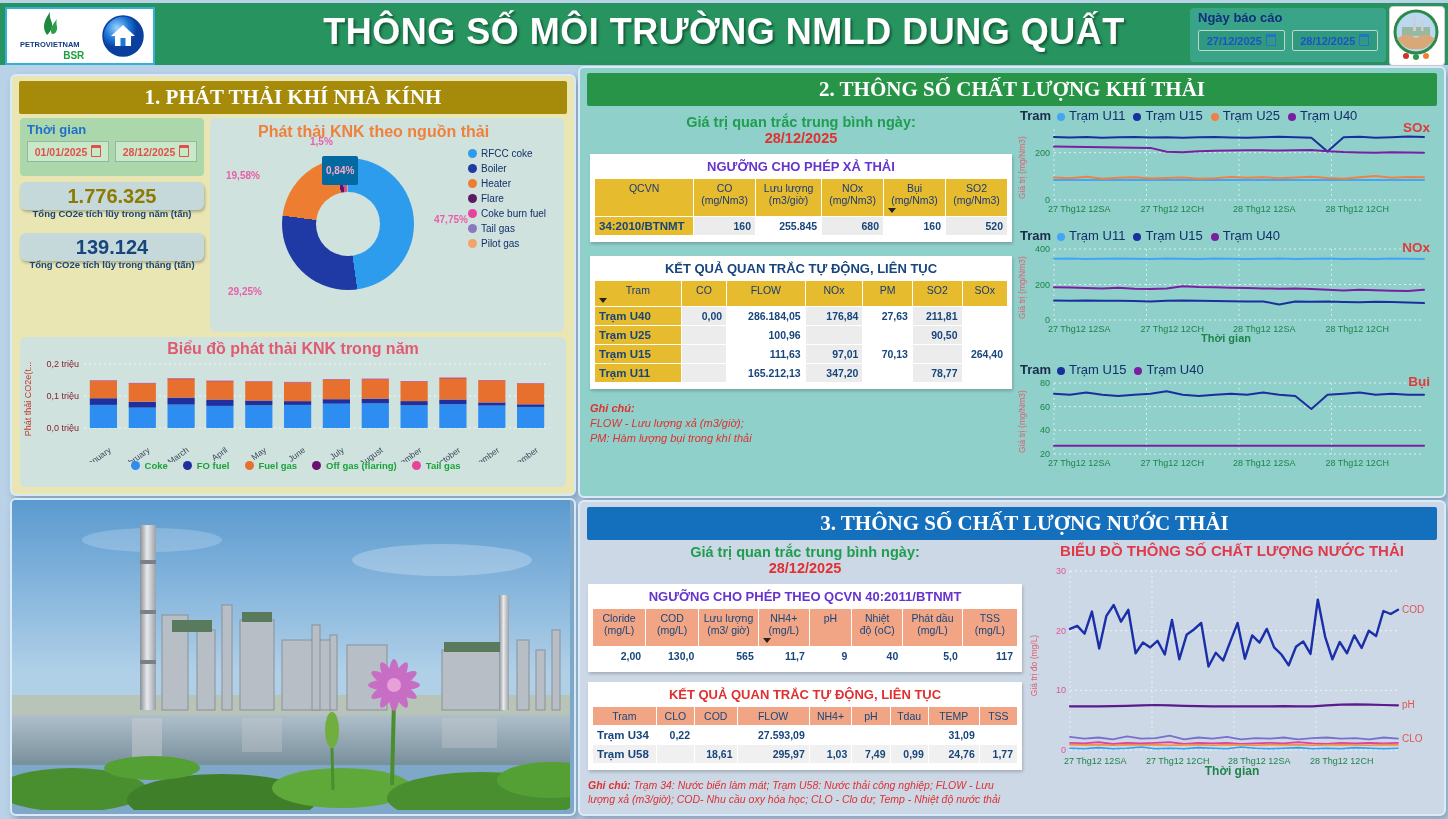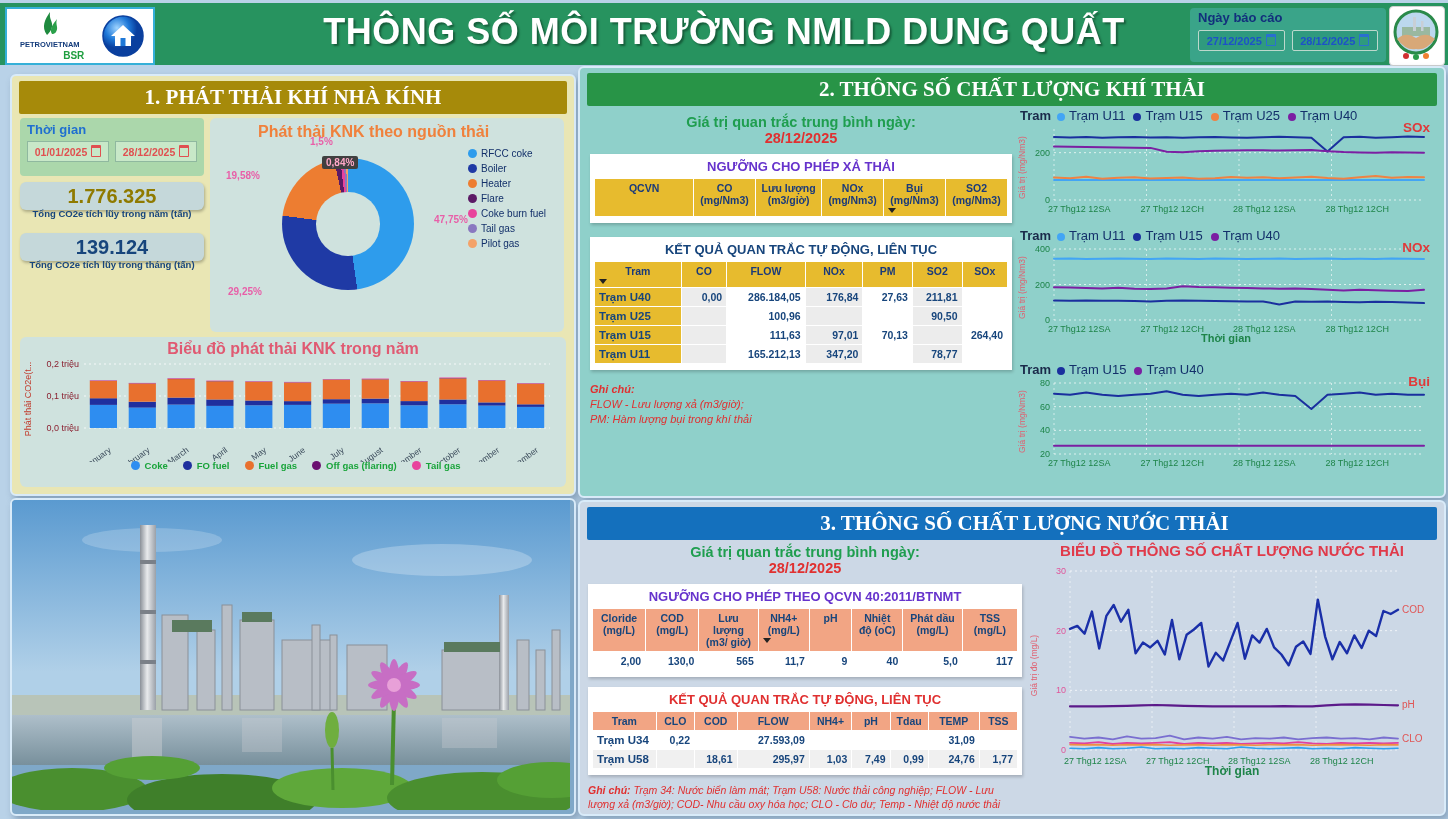--- a/index.html
+++ b/index.html
@@ -44,21 +44,21 @@
   .kpi{position:absolute;left:8px;width:184px;height:28px;background:#c5d8da;border-radius:6px;
        box-shadow:1px 2px 3px rgba(0,0,0,.25);text-align:center;padding-top:3px;box-sizing:border-box;}
   .kpi .val{font-size:20px;font-weight:bold;}
   .kpi .cap{font-size:9.5px;font-weight:bold;color:#17457c;margin-top:0px;}
   .donut-panel{position:absolute;left:198px;top:42px;width:354px;height:214px;background:#cfe2de;
                border-radius:6px;}
   .donut-title{text-align:left;color:#f0813c;font-weight:bold;font-size:16px;margin-top:5px;padding-left:48px;}
   .donut{position:absolute;left:72px;top:40px;width:132px;height:132px;border-radius:50%;}
   .donut-hole{position:absolute;left:26%;top:26%;width:48%;height:48%;border-radius:50%;background:#cfe2de;}
   .callout{position:absolute;font-size:10px;font-weight:bold;color:#e85fa8;}
-  .callout.tip{background:#404040;color:#ffa8c8;padding:1px 4px;border-radius:2px;}
+  .callout.tip{background:#0369a1;color:#ffa8c8;padding:9px 4px;border-radius:2px;}
   .donut-legend{position:absolute;left:258px;top:26px;font-size:10px;color:#13306a;}
   .donut-legend div{margin:4px 0;cursor:pointer;}
   .dot{display:inline-block;width:9px;height:9px;border-radius:50%;margin-right:4px;vertical-align:-1px;}
   .bar-panel{position:absolute;left:8px;top:261px;width:546px;height:150px;background:#cfe2de;border-radius:6px;}
   .bar-title{text-align:center;color:#e05a72;font-weight:bold;font-size:16px;margin-top:3px;}
   .bar-svg{width:540px;height:104px;}
   .bar-legend{text-align:center;font-size:9.5px;font-weight:bold;color:#19a43a;margin-top:-2px;}
   .bar-legend span{margin:0 5px;cursor:pointer;}
 
   
@@ -68,21 +68,21 @@
   .panel2{left:578px;top:66px;width:864px;height:428px;background:#8fd0ca;}
   .p2-titlebar{background:#289447;}
   .avg-label{text-align:center;font-weight:bold;font-size:14.5px;color:#1f9e4f;}
   .avg-date{text-align:center;font-weight:bold;font-size:14.5px;color:#e03030;}
   .s2-left{position:absolute;left:10px;top:46px;width:422px;}
   .tbl-box{background:#fff;padding:3px 4px 6px;margin-top:8px;box-shadow:1px 2px 3px rgba(0,0,0,.2);}
   .tbl-title{text-align:center;font-weight:bold;font-size:13px;margin:2px 0 4px;}
   .t-purple{color:#6633cc;} .t-navy{color:#17457c;} .t-red{color:#e03030;}
   table{border-collapse:collapse;width:100%;table-layout:fixed;}
   th,td{font-size:10.5px;padding:3px 4px;border:1px solid #fff;}
-  th{white-space:pre-line;font-weight:bold;cursor:pointer;vertical-align:top;}
+  th{white-space:pre-line;font-weight:normal;cursor:pointer;vertical-align:top;}
   td{font-weight:bold;color:#17457c;}
   td.num{text-align:right;}
   td.rowhead{text-align:left;font-size:11.5px;}
   .theme-gold th{background:#e7bb2e;color:#1a3a7a;}
   .theme-gold td{background:#fff;}
   .theme-gold td:nth-child(even){background:#ececec;}
   .theme-gold .stn td.rowhead{background:#e7bb2e;}
   .theme-salmon th{background:#f2a584;color:#17457c;}
   .theme-salmon td{background:#fff;}
   .theme-salmon tr:nth-child(odd) td{background:#f0f0f0;}
@@ -382,20 +382,28 @@
 (mg/Nm3)</th>
                 <th>Lưu lượng
 (m3/giờ)</th>
                 <th>NOx
 (mg/Nm3)</th>
                 <th>Bụi
 (mg/Nm3)<span class="sort"></span></th>
                 <th>SO2
 (mg/Nm3)</th>
               </tr>
+              <tr class="stn">
+                <td class="rowhead">34:2010/BTNMT</td>
+                <td class="num">160</td>
+                <td class="num">255.845</td>
+                <td class="num">680</td>
+                <td class="num">160</td>
+                <td class="num">520</td>
+              </tr>
             </tbody>
           </table>
         </div>
     </div>
     <div class="tbl-box" style="margin-top:14px">
       <div class="tbl-title t-navy">KẾT QUẢ QUAN TRẮC TỰ ĐỘNG, LIÊN TỤC</div>
       <div id="tbl-air-results">
           <table class="theme-gold">
             <colgroup>
               <col style="width:21%">

